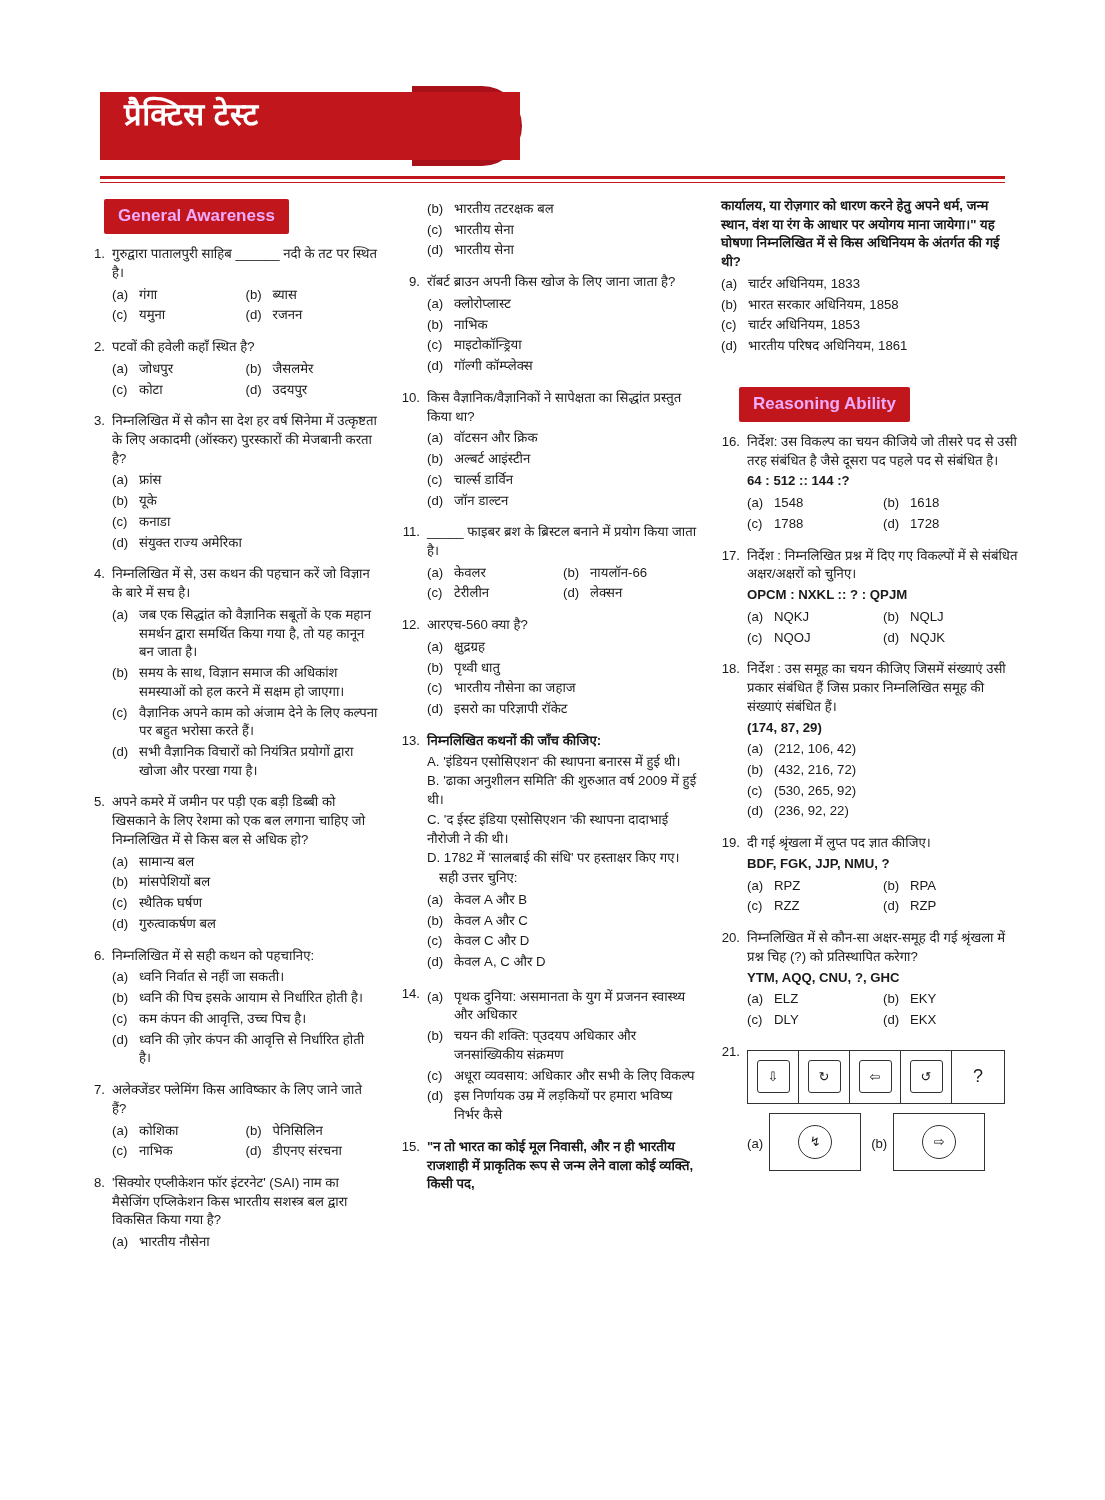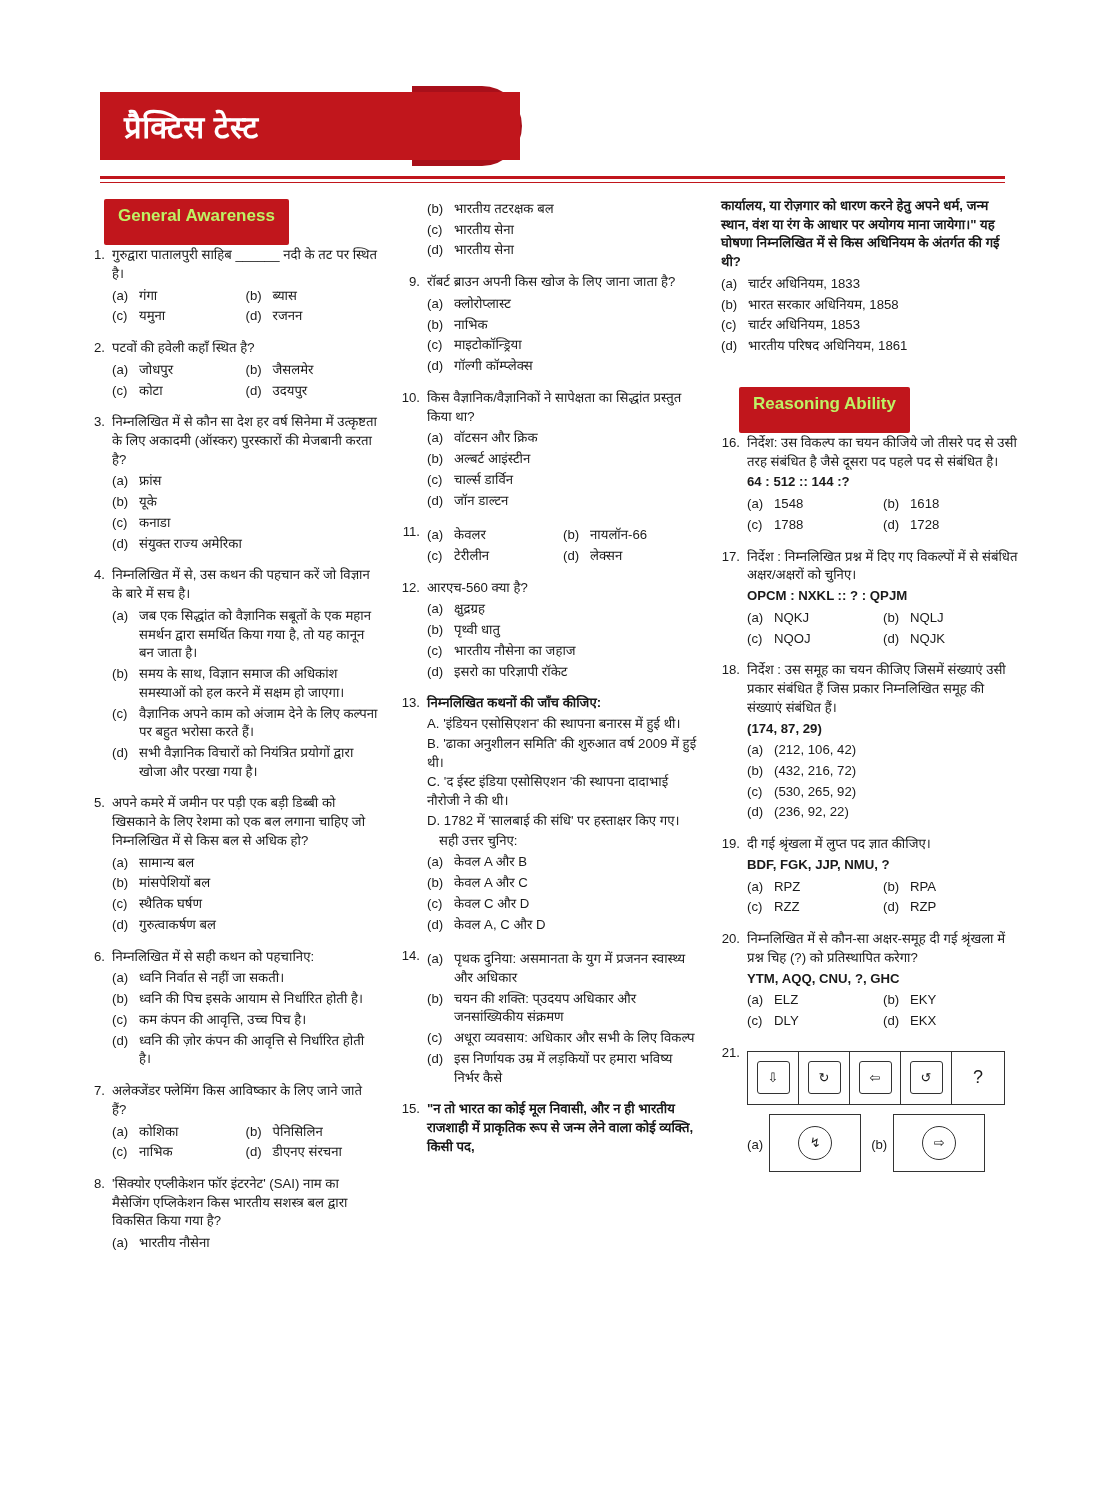--- a/index.html
+++ b/index.html
@@ -13,21 +13,21 @@
   }
   .page { position:relative; width:1105px; height:1500px; padding:0; }
 
   
   .banner { position:relative; height:80px; margin:92px 0 0 0; }
   .banner-shape {
     position:absolute; left:100px; top:0;
     width:420px; height:68px;
     background:#c1161c;
     clip-path: polygon(0 0, 100% 0, 100% 100%, 0 100%);
-    display:flex; align-items:center;
+    display:flex; 
   }
   .banner-title {
     color:#ffffff; font-size:31px; font-weight:bold;
     padding-left:24px; letter-spacing:0.5px;
     font-family:"Liberation Sans", sans-serif;
   }
   .banner-num {
     position:absolute; left:412px; top:-6px;
     width:110px; height:80px;
     background:#a8101a;
@@ -45,24 +45,24 @@
     margin:14px 86px 0 86px;
     font-size:13.2px; line-height:1.42;
   }
   .col { width:295px; }
   .col.c2 { width:300px; }
   .col.c3 { width:300px; }
 
   
   .section-head {
     display:inline-block;
-    background:#c1161c; color:#bef264;
+    background:#c1161c; color:#f0abfc;
     font-weight:bold; font-size:17px;
-    padding:5px 14px 17px 14px;
-    margin:2px 0 1px 18px;
+    padding:5px 14px 6px 14px;
+    margin:2px 0 11px 18px;
     border-radius:2px;
   }
   .section-head.rs { margin-top:18px; }
 
   
   .q { display:flex; margin-bottom:11px; }
   .q-num { width:26px; flex:0 0 26px; text-align:right; padding-right:7px; font-size:13.2px; }
   .q-body { flex:1; }
   .q-text { margin:0 0 2px 0; }
   .q-text.b { font-weight:bold; }
@@ -396,20 +396,21 @@
                 <span class="opt-key">(d)</span>
                 <span class="opt-val">जॉन डाल्टन</span>
               </div>
           </div>
         </div>
       </div>
 
       <div class="q">
         <div class="q-num">11.</div>
         <div class="q-body">
+          <p class="q-text">_____ फाइबर ब्रश के ब्रिस्टल बनाने में प्रयोग किया जाता है।</p>
           <div class="opts two-col">
             <div class="opt">
                 <span class="opt-key">(a)</span>
                 <span class="opt-val">केवलर</span>
               </div>
             <div class="opt">
                 <span class="opt-key">(b)</span>
                 <span class="opt-val">नायलॉन-66</span>
               </div>
             <div class="opt">

